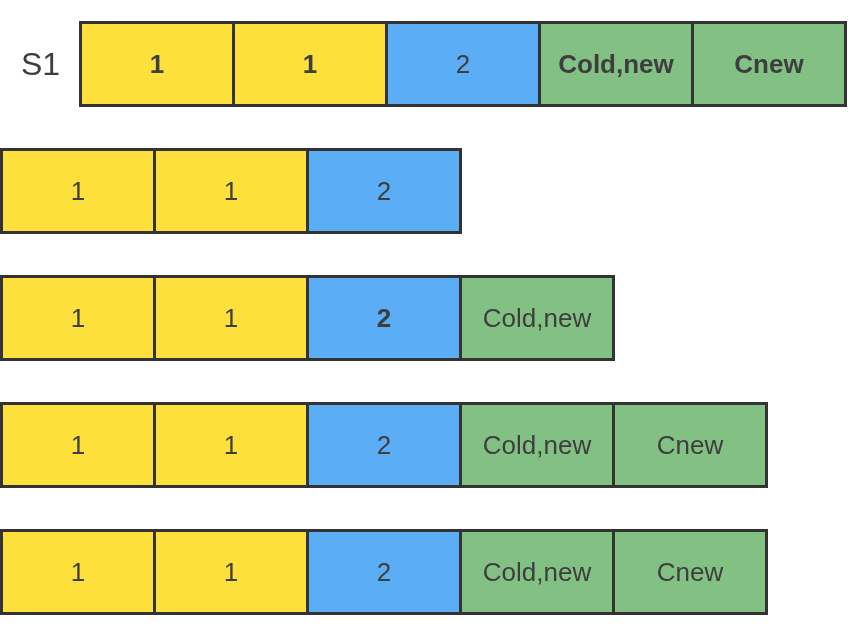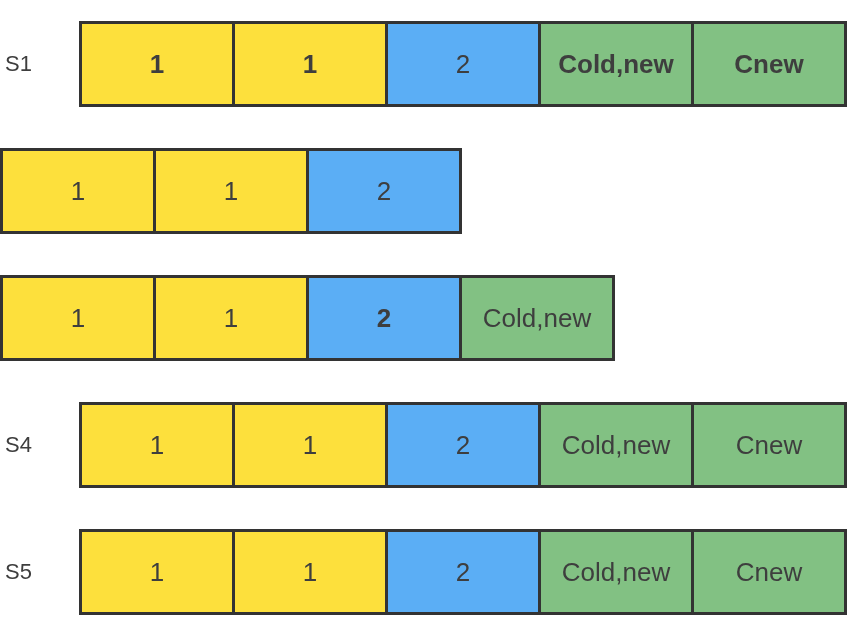--- a/index.html
+++ b/index.html
@@ -16,22 +16,22 @@
   }
   .state-row {
     display: flex;
     align-items: center;
     height: 80px;
     margin-bottom: 47px;
   }
   .row-label {
     box-sizing: border-box;
     width: 79px;
-    padding-left: 5px;
-    font-size: 22px;
+    padding-left: 21px;
+    font-size: 32px;
     color: var(--text, #3e3e3e);
     flex: none;
   }
   .cells {
     display: flex;
     height: 80px;
     border: 3px solid var(--border, #333333);
     box-sizing: content-box;
   }
   .cell {
@@ -74,32 +74,30 @@
     <div class="state-row">
       <div class="cells">
         <div class="cell" style="background: rgb(253, 224, 60);">1</div>
         <div class="cell" style="background: rgb(253, 224, 60);">1</div>
         <div class="cell bold" style="background: rgb(91, 174, 245);">2</div>
         <div class="cell" style="background: rgb(130, 193, 131);">Cold,new</div>
       </div>
     </div>
 
     <div class="state-row">
-      <div class="row-label">S4</div>
       <div class="cells">
         <div class="cell" style="background: rgb(253, 224, 60);">1</div>
         <div class="cell" style="background: rgb(253, 224, 60);">1</div>
         <div class="cell" style="background: rgb(91, 174, 245);">2</div>
         <div class="cell" style="background: rgb(130, 193, 131);">Cold,new</div>
         <div class="cell" style="background: rgb(130, 193, 131);">Cnew</div>
       </div>
     </div>
 
     <div class="state-row">
-      <div class="row-label">S5</div>
       <div class="cells">
         <div class="cell" style="background: rgb(253, 224, 60);">1</div>
         <div class="cell" style="background: rgb(253, 224, 60);">1</div>
         <div class="cell" style="background: rgb(91, 174, 245);">2</div>
         <div class="cell" style="background: rgb(130, 193, 131);">Cold,new</div>
         <div class="cell" style="background: rgb(130, 193, 131);">Cnew</div>
       </div>
     </div>
   </div>
 

